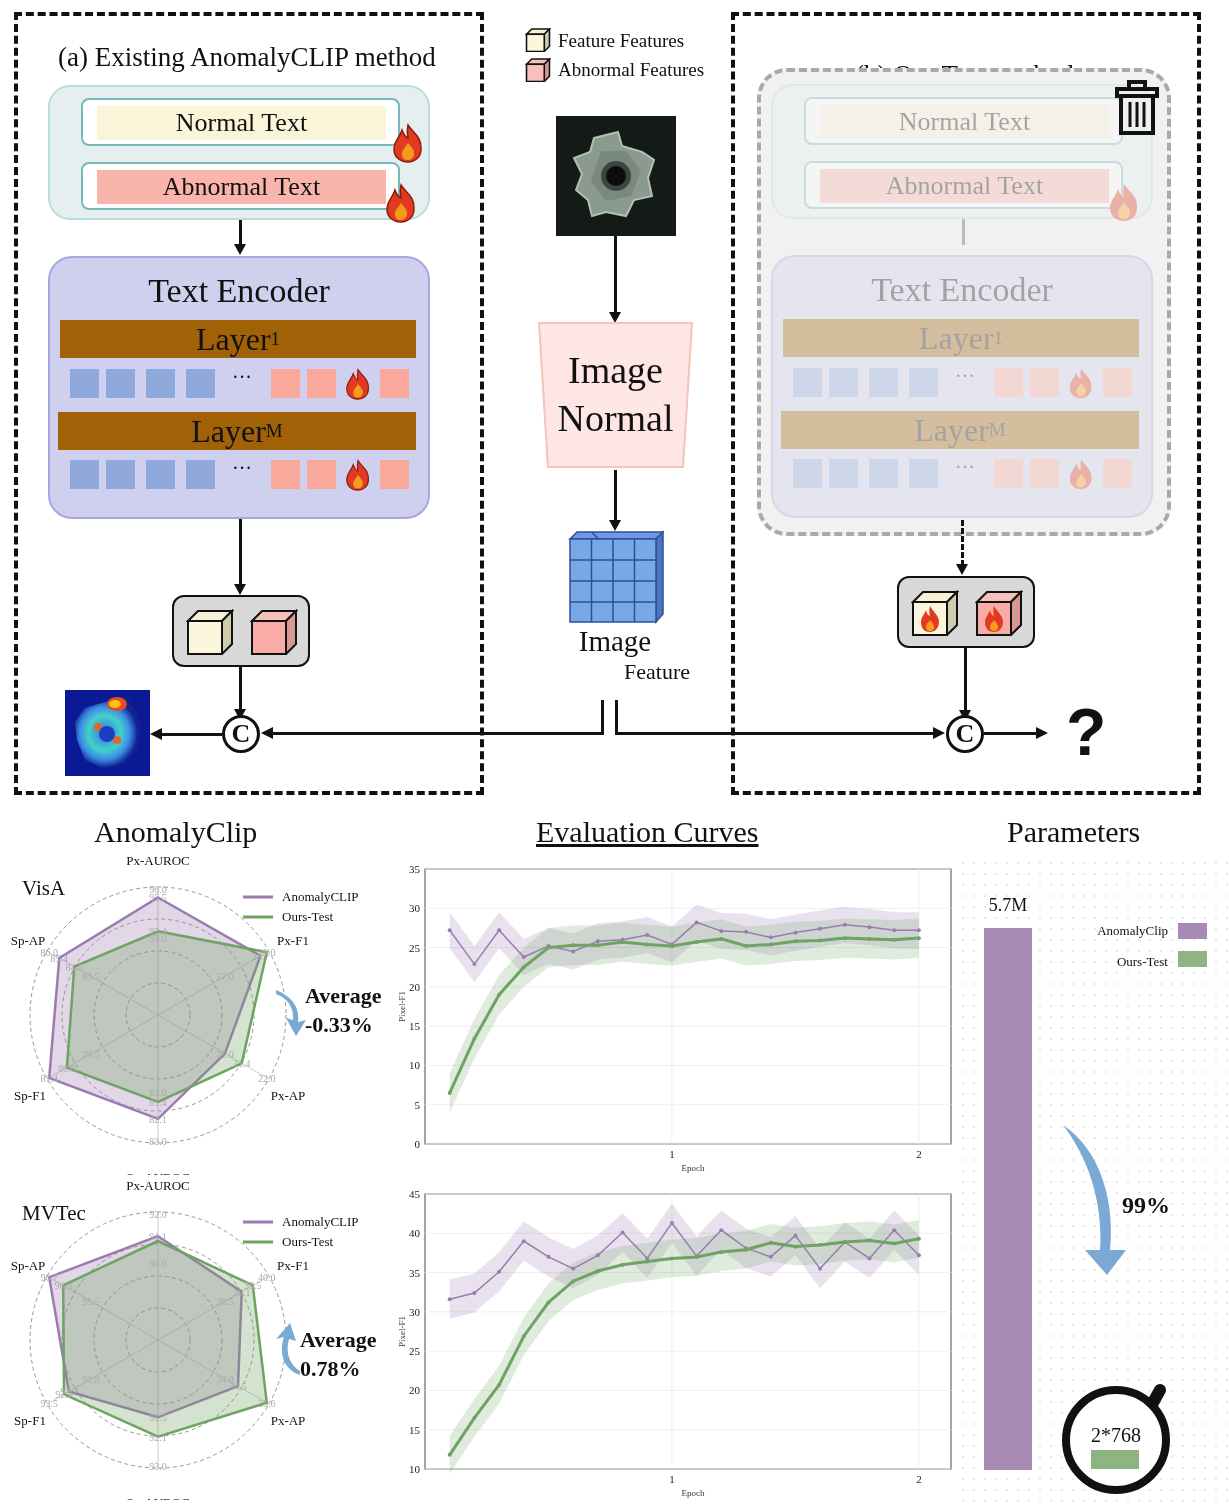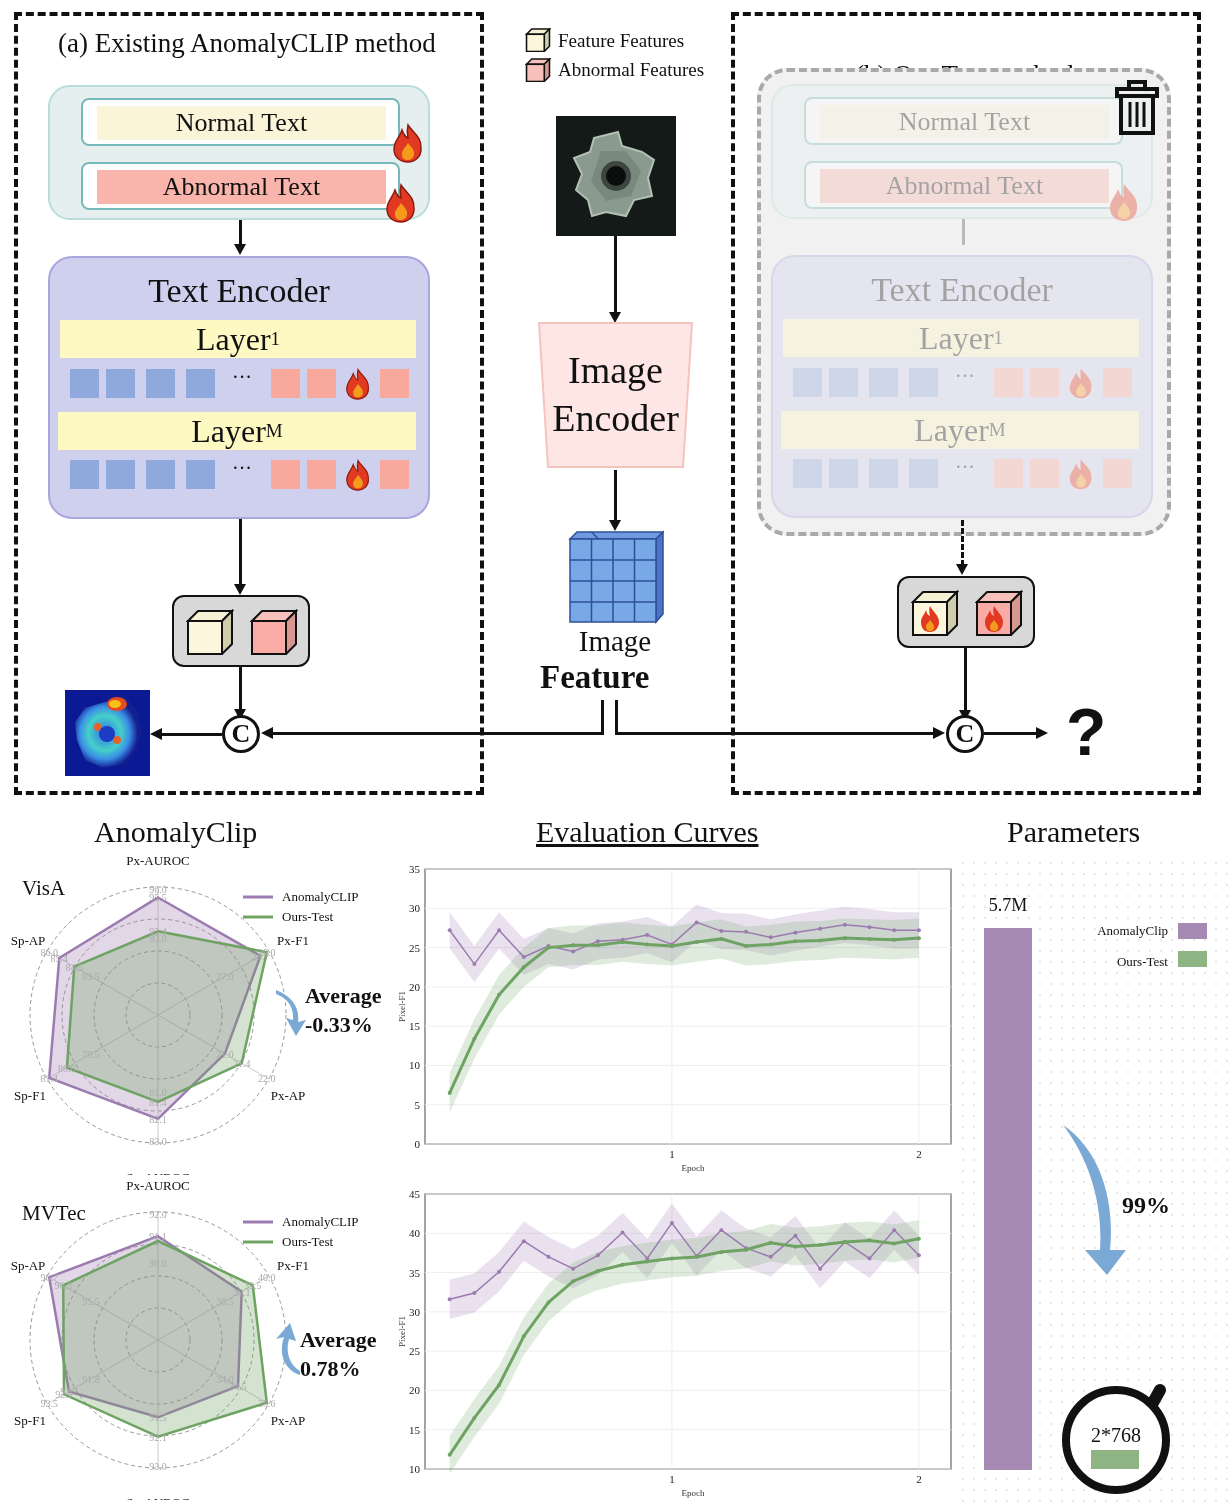--- a/index.html
+++ b/index.html
@@ -5,41 +5,41 @@
   html,body{margin:0;padding:0;background:#fff;}
   body{width:1229px;height:1505px;position:relative;overflow:hidden;font-family:"Liberation Serif","DejaVu Serif",serif;color:#111;}
   .abs{position:absolute;}
   .dashbox{position:absolute;border:4px dashed #111;box-sizing:border-box;}
   .title{position:absolute;font-size:27px;white-space:nowrap;}
   .prompt-outer{position:absolute;border-radius:22px;background:#e6eff0;border:2px solid #b9dcdc;box-sizing:border-box;}
   .prompt-box{position:absolute;border:2px solid #77b9b8;border-radius:8px;background:#fff;box-sizing:border-box;}
   .prompt-fill{position:absolute;display:flex;align-items:center;justify-content:center;font-size:26px;}
   .enc{position:absolute;background:#cfcfee;border:2px solid #a9a6de;border-radius:24px;box-sizing:border-box;}
   .enc-title{position:absolute;left:0;right:0;text-align:center;font-size:34px;}
-  .layer-band{position:absolute;background:#fef9c3;display:flex;align-items:center;justify-content:center;font-size:32px;}
+  .layer-band{position:absolute;background:#a16207;display:flex;align-items:center;justify-content:center;font-size:32px;}
   .sq{position:absolute;width:29px;height:29px;}
   .blue{background:#8fa9dc;}
   .salmon{background:#f8a99c;}
   .dots{position:absolute;font-size:20px;}
   .vline{position:absolute;width:3px;background:#111;}
   .hline{position:absolute;height:3px;background:#111;}
   .arrow-down{position:absolute;width:0;height:0;border-left:6px solid transparent;border-right:6px solid transparent;border-top:11px solid #111;}
   .arrow-left{position:absolute;width:0;height:0;border-top:6px solid transparent;border-bottom:6px solid transparent;border-right:12px solid #111;}
   .arrow-right{position:absolute;width:0;height:0;border-top:6px solid transparent;border-bottom:6px solid transparent;border-left:12px solid #111;}
   .cbox{position:absolute;background:#d8d8d8;border:2px solid #111;border-radius:12px;box-sizing:border-box;}
   .circle-c{position:absolute;width:38px;height:38px;border:3px solid #111;border-radius:50%;background:#fff;box-sizing:border-box;display:flex;align-items:center;justify-content:center;font-size:26px;font-weight:bold;}
   .sec-title{position:absolute;font-size:30px;white-space:nowrap;}
   .ghost{opacity:0.35;}
   svg text{font-family:"Liberation Serif","DejaVu Serif",serif;}
 </style>
 </head>
 <body>
 
 <div class="dashbox" style="left:14px;top:12px;width:470px;height:783px;"></div>
-<div class="title" style="left:58px;top:28px;">(a) Existing AnomalyCLIP method</div>
+<div class="title" style="left:58px;top:42px;">(a) Existing AnomalyCLIP method</div>
 
 <div class="prompt-outer" style="left:48px;top:85px;width:382px;height:135px;">
   <div class="prompt-box" style="left:31px;top:11px;width:319px;height:48px;">
     <div class="prompt-fill" style="left:14px;top:6px;right:12px;height:34px;background:#faf5d8;">Normal Text</div>
   </div>
   <div class="prompt-box" style="left:31px;top:75px;width:319px;height:48px;">
     <div class="prompt-fill" style="left:14px;top:6px;right:12px;height:34px;background:#f9b5ac;">Abnormal Text</div>
   </div>
   <svg class="abs" style="left:341px;top:36px;" width="34" height="40" viewBox="0 0 34 40">
       <path d="M17 2 C22 10 31 14 30 26 C30 34 24 39 17 39 C9 39 3 34 3 26 C3 18 9 14 11 7 C13 12 14 14 17 15 C16 10 16 6 17 2Z" fill="#e23a22" stroke="#8a1b0e" stroke-width="1.5"></path>
@@ -150,41 +150,41 @@
   <circle cx="60" cy="60" r="15" fill="#3c4540"></circle>
   <circle cx="60" cy="60" r="10" fill="#0c0e0d"></circle>
 </svg>
 <div class="vline" style="left:614px;top:236px;height:78px;"></div>
 <div class="arrow-down" style="left:609px;top:312px;"></div>
 
 <svg class="abs" style="left:538px;top:322px;" width="155" height="148" viewBox="0 0 155 148">
     <path d="M1 1 L154 1 L145 145 L10 145 Z" fill="#fde6e3" stroke="#f4c4bd" stroke-width="2"></path>
   </svg>
 <div class="abs" style="left:538px;top:348px;width:155px;text-align:center;font-size:38px;">Image</div>
-<div class="abs" style="left:538px;top:396px;width:155px;text-align:center;font-size:38px;">Encoder</div>
+<div class="abs" style="left:538px;top:396px;width:155px;text-align:center;font-size:38px;">Normal</div>
 
 <div class="vline" style="left:614px;top:470px;height:52px;"></div>
 <div class="arrow-down" style="left:609px;top:520px;"></div>
 
 <svg class="abs" style="left:568px;top:530px;" width="96" height="94" viewBox="0 0 96 94">
   <path d="M2 9 L9 2 L95 2 L88 9 Z" fill="#6f9ae0" stroke="#2e4f99" stroke-width="1.5"></path>
   <path d="M88 9 L95 2 L95 84 L88 92 Z" fill="#4b74c1" stroke="#2e4f99" stroke-width="1.5"></path>
   <rect x="2" y="9" width="86" height="83" fill="#78a8e6" stroke="#2e4f99" stroke-width="1.5"></rect>
   <g stroke="#2e4f99" stroke-width="1.5">
     <line x1="23.5" y1="9" x2="23.5" y2="92"></line>
       <line x1="45" y1="9" x2="45" y2="92"></line>
       <line x1="66.5" y1="9" x2="66.5" y2="92"></line>
     <line x1="2" y1="30" x2="88" y2="30"></line>
       <line x1="2" y1="51" x2="88" y2="51"></line>
       <line x1="2" y1="72" x2="88" y2="72"></line>
     <line x1="23.5" y1="2" x2="30.5" y2="9"></line>
   </g>
 </svg>
 <div class="abs" style="left:540px;top:625px;width:150px;text-align:center;font-size:29px;">Image</div>
-<div class="abs" style="left:540px;top:659px;width:150px;text-align:left;font-size:33px;font-weight:bold;">Feature</div>
+<div class="abs" style="left:540px;top:659px;width:150px;text-align:right;font-size:22px;">Feature</div>
 
 <div class="vline" style="left:601px;top:700px;height:35px;"></div>
 <div class="hline" style="left:272px;top:732px;width:332px;"></div>
 <div class="arrow-left" style="left:261px;top:727px;"></div>
 <div class="vline" style="left:615px;top:700px;height:35px;"></div>
 <div class="hline" style="left:615px;top:732px;width:320px;"></div>
 <div class="arrow-right" style="left:933px;top:727px;"></div>
 
 <div class="dashbox" style="left:731px;top:12px;width:470px;height:783px;"></div>
 <div class="title" style="left:855px;top:30px;margin-top:30px;">(b) Our Test method</div>

